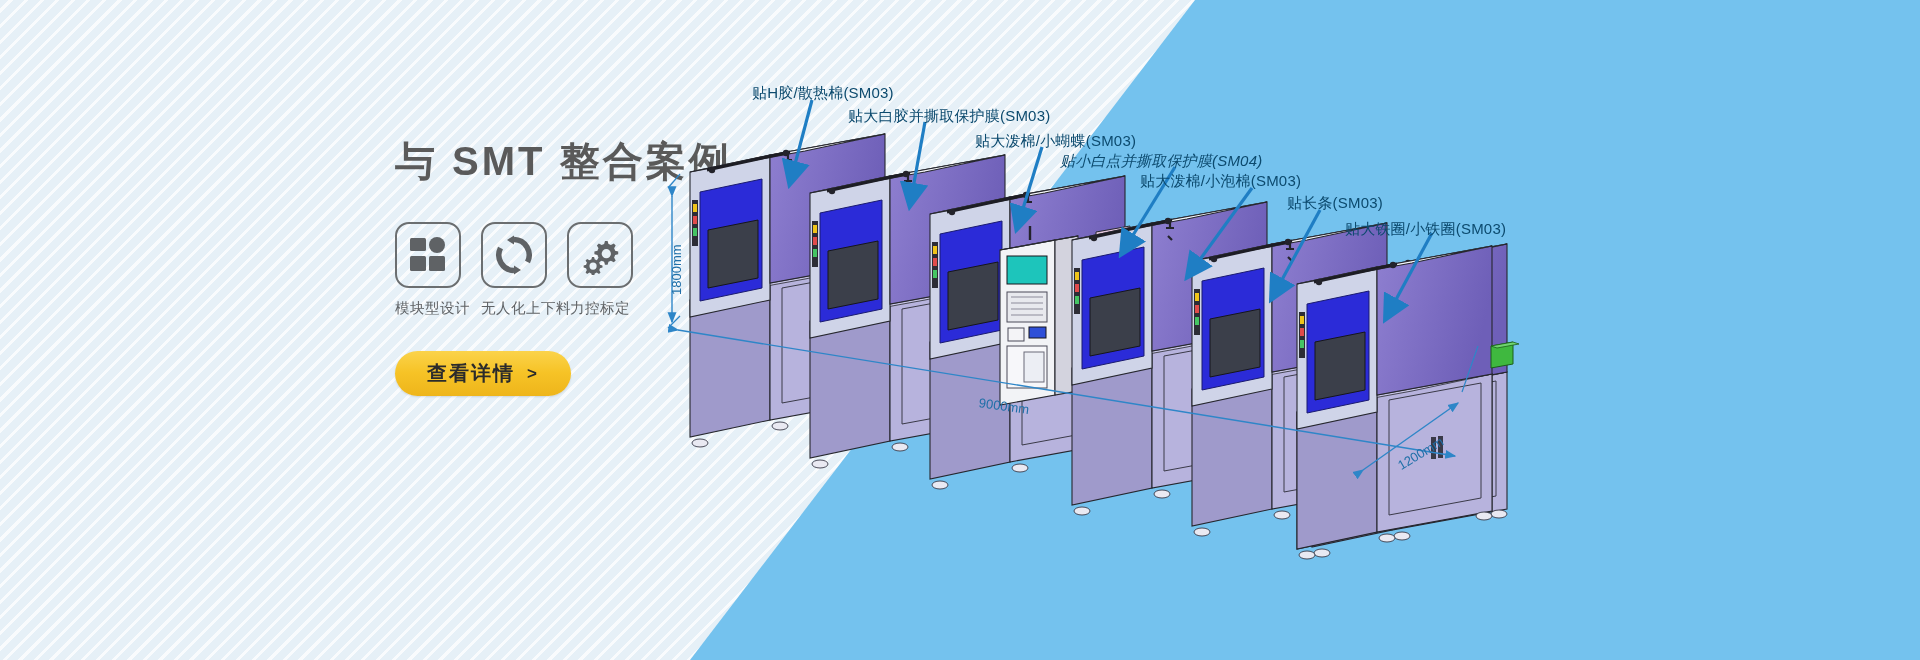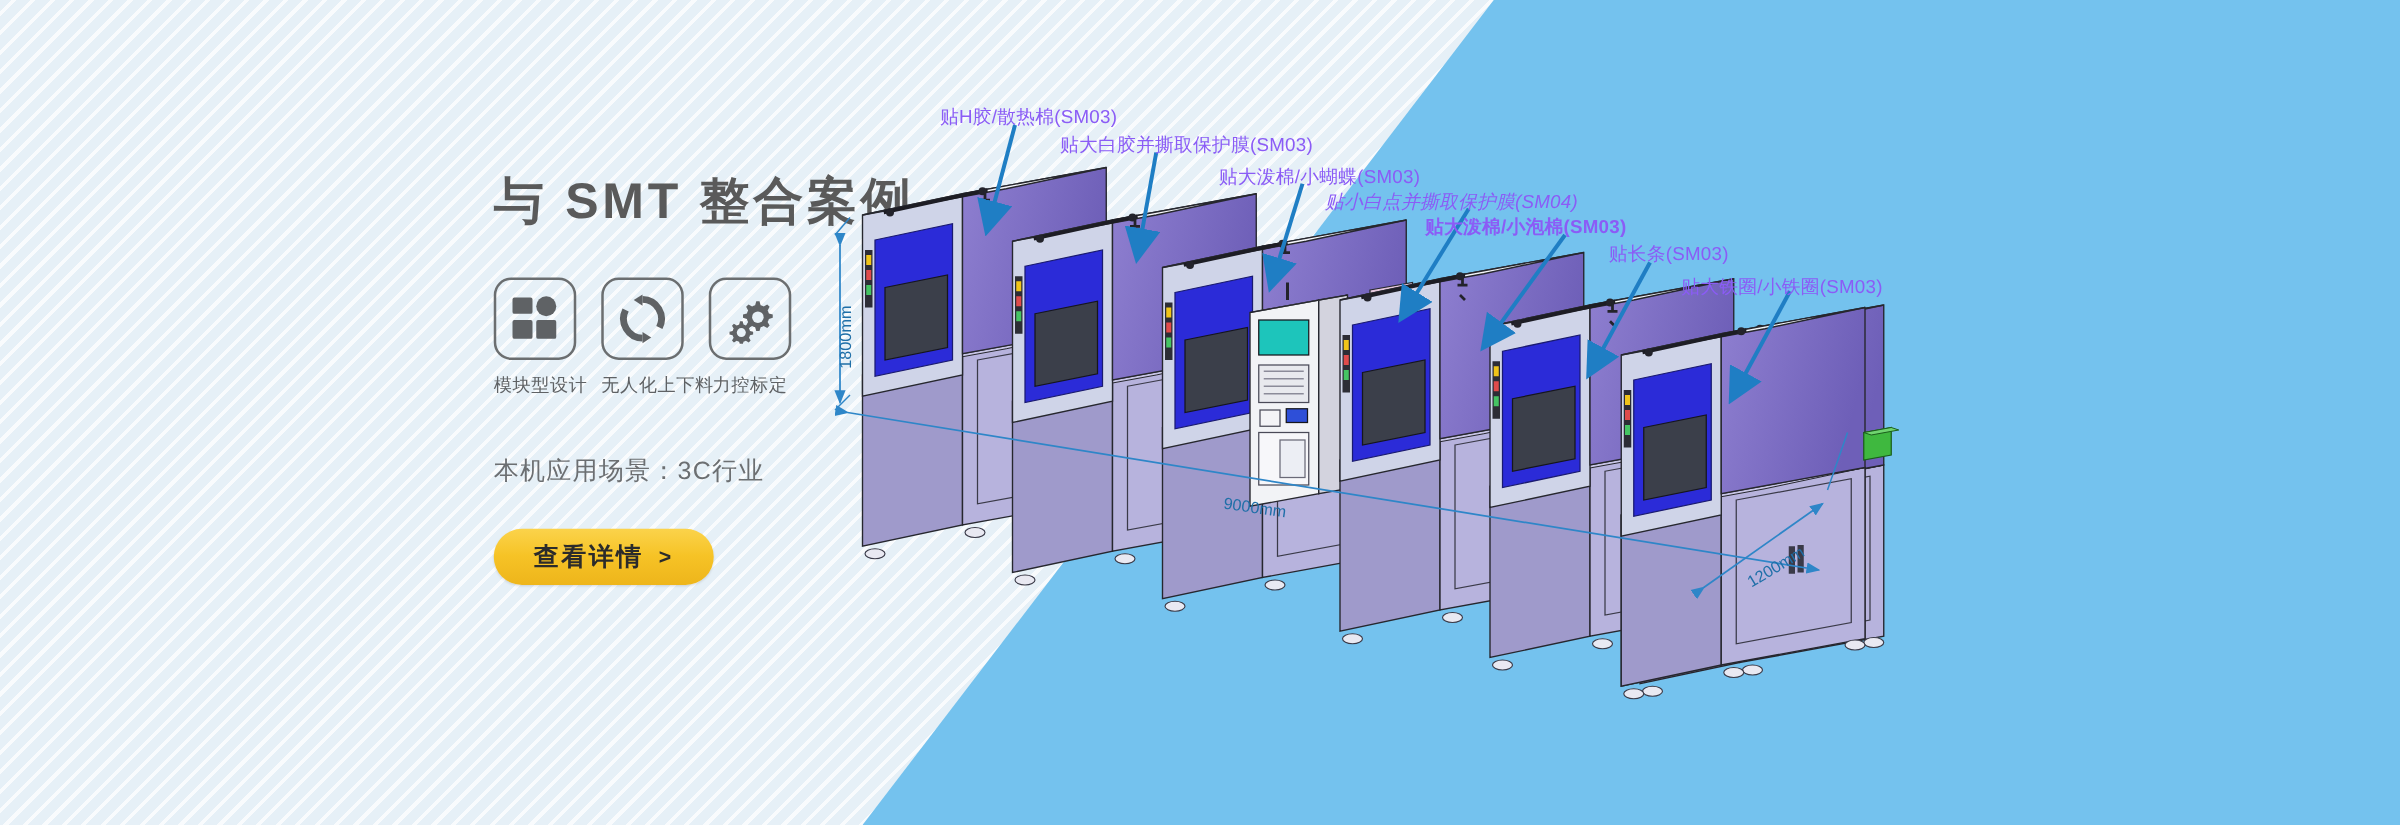--- a/index.html
+++ b/index.html
@@ -109,21 +109,21 @@
     box-shadow: 0 1px 2px rgba(0,0,0,0.12);
   }
   .cta .chev { font-weight: bold; font-size: 17px; }
 
   
   #diagram { position: absolute; left: 0; top: 0; width: 1920px; height: 660px; }
 
   .anno {
     position: absolute;
     font-size: 15px;
-    color: #8b5cf6;
+    color: #0c4a6e;
     white-space: nowrap;
     letter-spacing: 0.2px;
   }
   .dim {
     position: absolute;
     font-size: 13px;
     color: #1f6fa8;
     white-space: nowrap;
   }
   .dim-v {
@@ -187,21 +187,20 @@
                 <circle cx="13.05" cy="31.05" r="3.6" fill="#e8f1f7"></circle>
               </g>
             </svg>
           </span>
         </div>
         <div class="feature-label">力控标定</div>
       </div>
 
     </div>
 
-    <div class="scene-line">本机应用场景：3C行业</div>
 
     <button class="cta">
       <span>查看详情</span>
       <span class="chev">&gt;</span>
     </button>
   </div>
 
   <svg id="diagram" viewBox="0 0 1920 660">
     <defs>
       <marker id="arrowA" markerWidth="9" markerHeight="9" refX="7" refY="4.5" orient="auto">
@@ -455,21 +454,21 @@
       <path d="M1320,210 L1272,298" marker-end="url(#arrowA)"></path>
       <path d="M1432,233 L1386,318" marker-end="url(#arrowA)"></path>
     </g>
   </svg>
 
   <div>
     <div class="anno" style="left:752px; top:84px;">贴H胶/散热棉(SM03)</div>
     <div class="anno" style="left:848px; top:107px;">贴大白胶并撕取保护膜(SM03)</div>
     <div class="anno" style="left:975px; top:132px;">贴大泼棉/小蝴蝶(SM03)</div>
     <div class="anno" style="left:1060px; top:152px;font-style:italic;">贴小白点并撕取保护膜(SM04)</div>
-    <div class="anno" style="left:1140px; top:172px;font-weight:bold;">贴大泼棉/小泡棉(SM03)</div>
+    <div class="anno" style="left:1140px; top:172px;">贴大泼棉/小泡棉(SM03)</div>
     <div class="anno" style="left:1287px; top:194px;">贴长条(SM03)</div>
     <div class="anno" style="left:1345px; top:220px;">贴大铁圈/小铁圈(SM03)</div>
   </div>
 
   <div>
     <div class="dim dim-v" style="left:669px; top:295px;">1800mm</div>
     <div class="dim dim-diag" style="left:980px; top:395px;">9000mm</div>
     <div class="dim dim-diag2" style="left:1395px; top:460px;">1200mm</div>
   </div>
 

